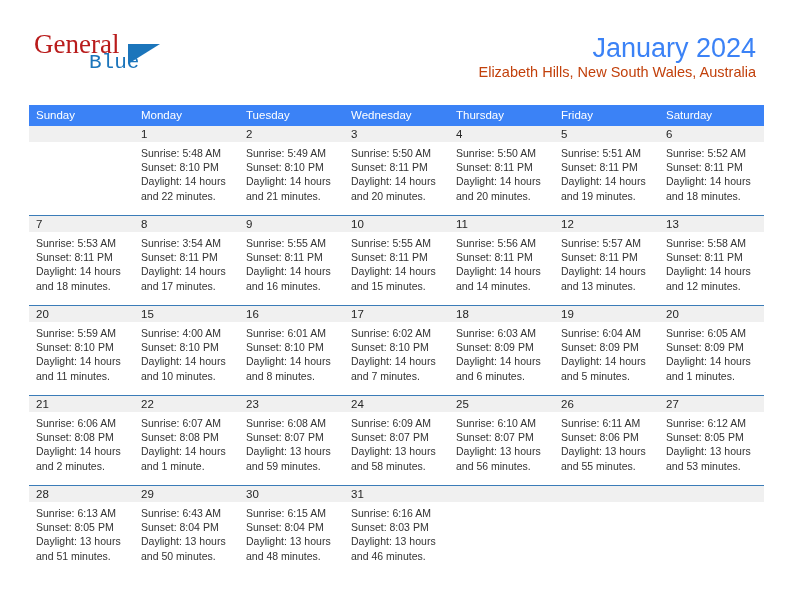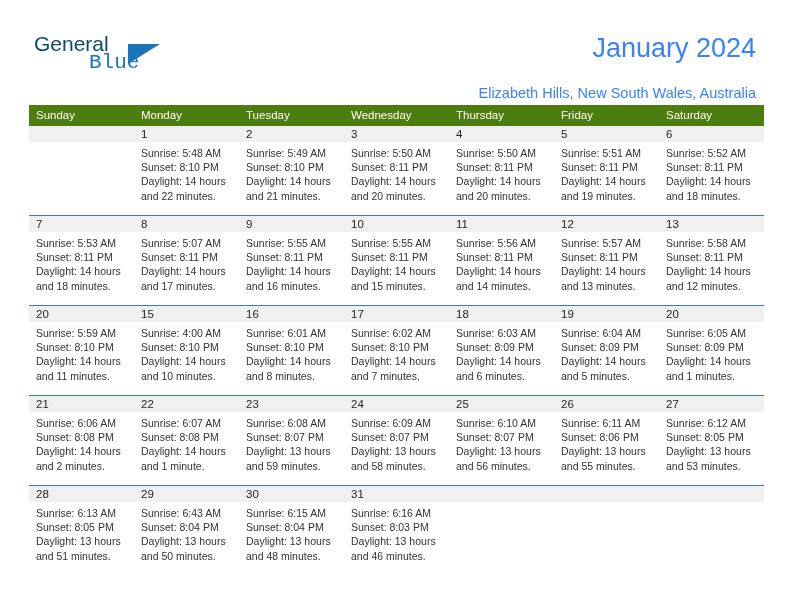--- a/index.html
+++ b/index.html
@@ -28,25 +28,25 @@
     position: absolute;
     left: 34px;
     top: 32px;
     width: 180px;
     height: 46px;
   }
   .logo-general {
     position: absolute;
     left: 0;
     top: 0;
-    font-size: 21px;
-    color: #0c4a6e;
+    font-size: 27px;
+    color: #b91c1c;
     letter-spacing: 0px;
     line-height: 24px;
-    font-family: Liberation Sans, sans-serif;
+    font-family: Liberation Serif, serif;
   }
   .logo-blue {
     position: absolute;
     left: 55px;
     top: 19px;
     font-size: 21px;
     color: #1b75bb;
     line-height: 24px;
     font-family: Liberation Mono, monospace;
   }
@@ -65,38 +65,38 @@
     right: 36px;
     top: 33px;
     font-size: 27px;
     color: #3b82f6;
     text-align: right;
     white-space: nowrap;
   }
   .subtitle {
     position: absolute;
     right: 36px;
-    top: 85px;
+    top: 64px;
     font-size: 14.5px;
-    color: #3b82f6;
+    color: #c2410c;
     text-align: right;
     white-space: nowrap;
   }
 
   
   .calendar {
     position: absolute;
     left: 29px;
     top: 105px;
     width: 735px;
     border-collapse: collapse;
     table-layout: fixed;
   }
   .calendar th {
-    background: #4d7c0f;
+    background: #3b82f6;
     color: #ffffff;
     font-size: 11.5px;
     font-weight: normal;
     text-align: left;
     padding: 4px 0 5px 7px;
     height: 20px;
     border: none;
   }
   .calendar td {
     vertical-align: top;
@@ -245,21 +245,21 @@
                 <div>Sunset: 8:11 PM</div>
                 <div>Daylight: 14 hours</div>
                 <div>and 18 minutes.</div>
               </div>
             </div>
           </td>
           <td>
             <div class="cell-inner">
               <div class="daynum-band">8</div>
               <div class="cell-body">
-                <div>Sunrise: 5:07 AM</div>
+                <div>Sunrise: 3:54 AM</div>
                 <div>Sunset: 8:11 PM</div>
                 <div>Daylight: 14 hours</div>
                 <div>and 17 minutes.</div>
               </div>
             </div>
           </td>
           <td>
             <div class="cell-inner">
               <div class="daynum-band">9</div>
               <div class="cell-body">

